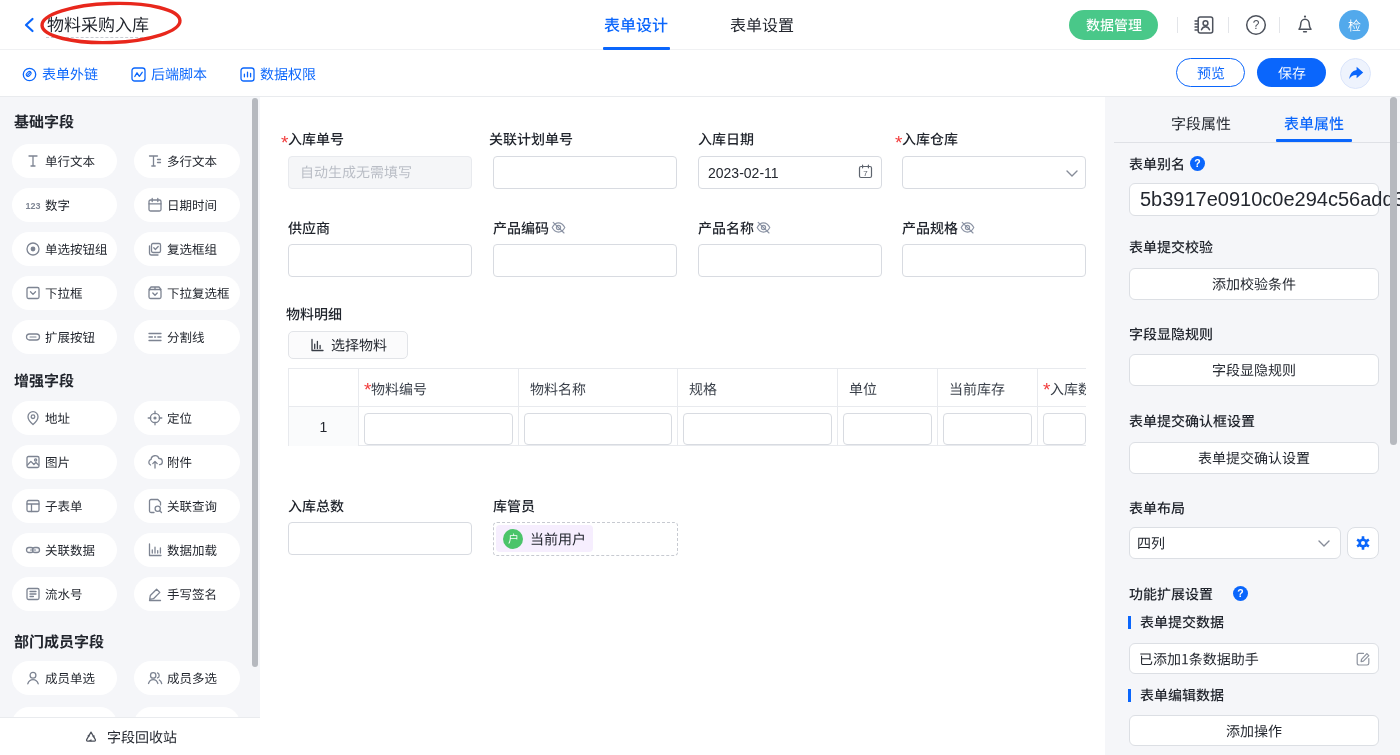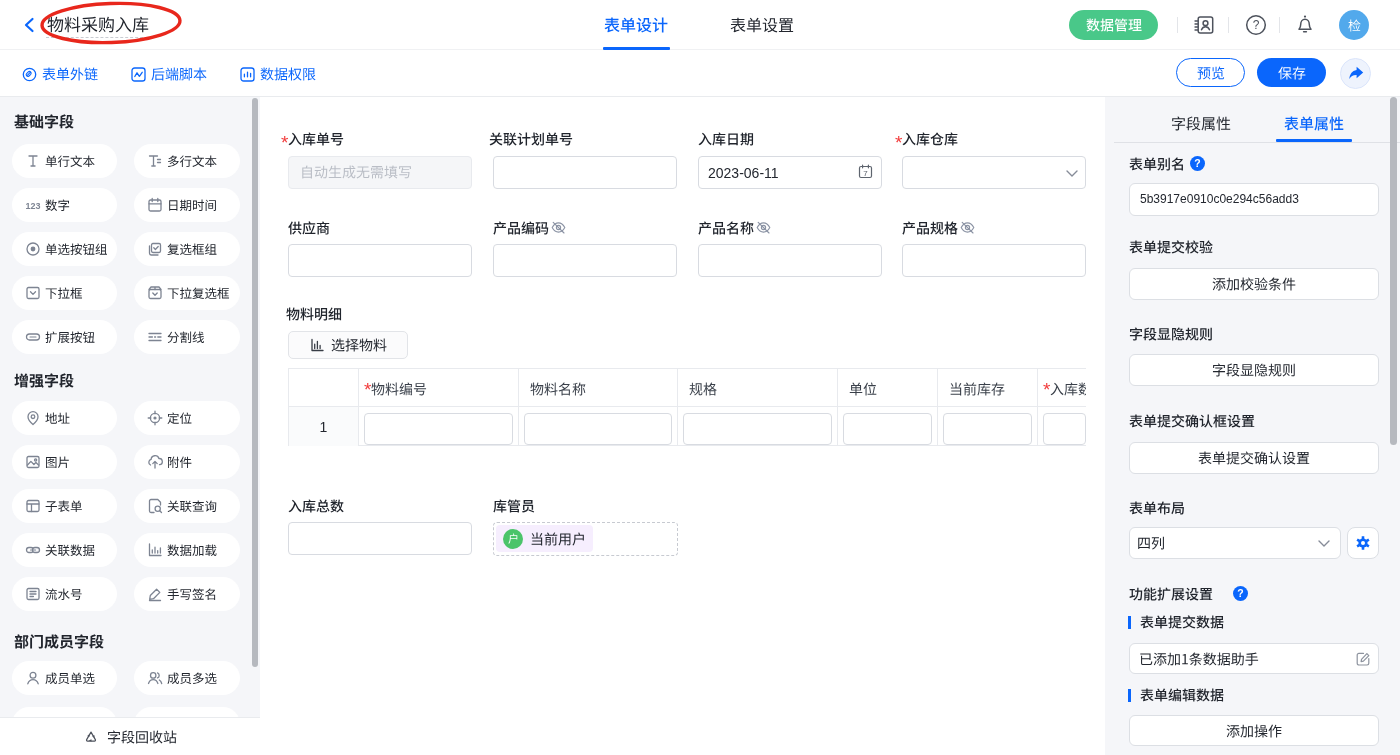--- a/index.html
+++ b/index.html
@@ -924,21 +924,21 @@
       <svg width="56.0" height="14" viewBox="0 0 56.0 14" style="overflow:visible">
         <g fill="currentColor" transform="translate(0,12.32) scale(0.014000,0.014000)">
           <use href="#gR5f53" x="0"></use>
           <use href="#gR524d" x="1000"></use>
           <use href="#gR7528" x="2000"></use>
           <use href="#gR6237" x="3000"></use>
         </g>
       </svg>
     </div>
   </div>
-<div style="position:absolute;left:708px;top:165.5px;font-size:14px;color:#23272f;line-height:1;">2023-06-11</div>
+<div style="position:absolute;left:708px;top:165.5px;font-size:14px;color:#23272f;line-height:1;">2023-02-11</div>
 <div style="position:absolute;left:858px;top:164px;line-height:0">
     <svg width="15" height="15" viewBox="0 0 15 15" style="overflow:visible;">
       <g fill="none" stroke="#5e646e" stroke-width="1.2" stroke-linecap="round" stroke-linejoin="round">
         <rect x="1.5" y="2.5" width="12" height="11" rx="1.5"></rect>
         <path d="M4.6 1.2v2.6M10.4 1.2v2.6"></path>
       </g>
       <text x="7.5" y="12" text-anchor="middle" font-family="Liberation Sans" font-size="8" fill="#5e646e">7</text>
     </svg>
   </div>
 <div style="position:absolute;left:1105px;top:97px;width:295px;height:658px;background:#f5f6f9"></div>
@@ -973,21 +973,21 @@
         <use href="#gM540d" x="3000"></use>
       </g>
     </svg>
   </div>
 <div style="position:absolute;left:1190px;top:156px;line-height:0">
     <svg width="15" height="15" viewBox="0 0 15 15" style="overflow:visible;">
       <circle cx="7.5" cy="7.5" r="7.5" fill="#0a66fc"></circle>
       <text x="7.5" y="11.4" text-anchor="middle" font-family="Liberation Sans" font-weight="bold" font-size="10.5" fill="#fff">?</text>
     </svg>
   </div>
-<div class="pbtn" style="left:1129px;top:183px;width:250px;height:33px;justify-content:flex-start;padding-left:10px;font-size:12px;font-family:'Liberation Sans';color:#23272f;line-height:33px">5b3917e0910c0e294c56add3</div>
+<div class="pbtn" style="left:1129px;top:183px;width:250px;height:33px;justify-content:flex-start;padding-left:10px;font-size:20px;font-family:'Liberation Sans';color:#23272f;line-height:33px">5b3917e0910c0e294c56add3</div>
 <div style="position:absolute;left:1129px;top:240px;color:#21252d;line-height:0">
     <svg width="84.0" height="14" viewBox="0 0 84.0 14" style="overflow:visible">
       <g fill="currentColor" transform="translate(0,12.32) scale(0.014000,0.014000)">
         <use href="#gM8868" x="0"></use>
         <use href="#gM5355" x="1000"></use>
         <use href="#gM63d0" x="2000"></use>
         <use href="#gM4ea4" x="3000"></use>
         <use href="#gM6821" x="4000"></use>
         <use href="#gM9a8c" x="5000"></use>
       </g>

